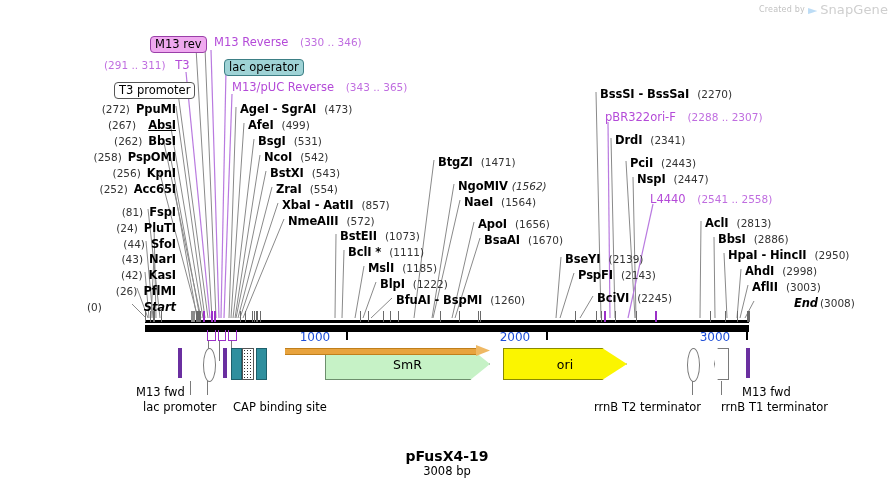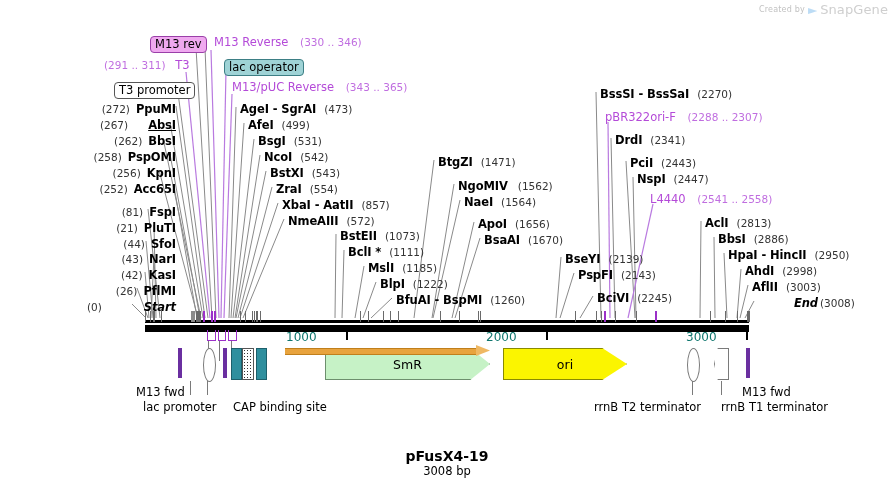--- a/index.html
+++ b/index.html
@@ -29,21 +29,21 @@
   .boxlbl.violet{background:#efa9ef;border-color:#9a3fa8;color:#000;}
   .boxlbl.teal{background:#9fd3d6;border-color:#3d7f85;color:#000;}
 
   
   #leaders{position:absolute;left:0;top:0;width:894px;height:487px;}
 
   
   #backbone{left:145px;top:325px;width:604px;height:7px;background:#000;}
   #backbone::after{content:"";position:absolute;left:0;top:-5px;width:604px;height:3px;background:#000;}
   .rtick{position:absolute;width:2px;height:8px;background:#000;top:332px;}
-  .rnum{position:absolute;top:330px;font-size:12px;color:#0f766e;text-align:left;}
+  .rnum{position:absolute;top:330px;font-size:12px;color:#1d4ed8;text-align:center;}
 
   
   .sitetick{position:absolute;width:1px;height:11px;background:#6a6a6a;top:311px;}
   .sitetick.wide{width:4px;background:#8b8b8b;}
   .sitetick.violet{background:#9b30c8;width:2px;}
 
   
   .pbracket{position:absolute;border:1.5px solid #9b30c8;border-top:none;height:10px;top:330px;}
 
   
@@ -306,47 +306,47 @@
     <div class="abs lbl" style="left: 233px; top: 400px; font-size: 11.5px;">CAP binding site</div>
     <div class="abs lbl" style="left: 594px; top: 400px; font-size: 11.5px;">rrnB T2 terminator</div>
     <div class="abs lbl" style="left: 742px; top: 385px; font-size: 11.5px;">M13 fwd</div>
     <div class="abs lbl" style="left: 721px; top: 400px; font-size: 11.5px;">rrnB T1 terminator</div>
   </div>
 
 <div class="abs" id="title">pFusX4-19</div>
 <div class="abs" id="subtitle">3008 bp</div>
 
 <div class="abs lbl" style="top: 102px; right: 718px; text-align: right;"><span class="pos">(272)</span><span class="enz" style="margin-left: 6px;">PpuMI</span></div>
-<div class="abs lbl" style="top: 118px; right: 718px; text-align: right;"><span class="pos">(267)</span><span class="enz" style="margin-left: 20px; text-decoration: underline;">AbsI</span></div>
+<div class="abs lbl" style="top: 118px; right: 718px; text-align: right;"><span class="pos">(267)</span><span class="enz" style="margin-left: 12px; text-decoration: underline;">AbsI</span></div>
 <div class="abs lbl" style="top: 134px; right: 718px; text-align: right;"><span class="pos">(262)</span><span class="enz" style="margin-left: 6px;">BbsI</span></div>
 <div class="abs lbl" style="top: 150px; right: 718px; text-align: right;"><span class="pos">(258)</span><span class="enz" style="margin-left: 6px;">PspOMI</span></div>
 <div class="abs lbl" style="top: 166px; right: 718px; text-align: right;"><span class="pos">(256)</span><span class="enz" style="margin-left: 6px;">KpnI</span></div>
 <div class="abs lbl" style="top: 182px; right: 718px; text-align: right;"><span class="pos">(252)</span><span class="enz" style="margin-left: 6px;">Acc65I</span></div>
 <div class="abs lbl" style="top: 205px; right: 718px; text-align: right;"><span class="pos">(81)</span><span class="enz" style="margin-left: 6px;">FspI</span></div>
-<div class="abs lbl" style="top: 221px; right: 718px; text-align: right;"><span class="pos">(21)</span><span class="enz" style="margin-left: 6px;">PluTI</span></div>
+<div class="abs lbl" style="top: 221px; right: 718px; text-align: right;"><span class="pos">(24)</span><span class="enz" style="margin-left: 6px;">PluTI</span></div>
 <div class="abs lbl" style="top: 237px; right: 718px; text-align: center;"><span class="pos">(44)</span><span class="enz" style="margin-left: 6px;">SfoI</span></div>
 <div class="abs lbl" style="top: 252px; right: 718px; text-align: right;"><span class="pos">(43)</span><span class="enz" style="margin-left: 6px;">NarI</span></div>
 <div class="abs lbl" style="top: 268px; right: 718px; text-align: right;"><span class="pos">(42)</span><span class="enz" style="margin-left: 6px;">KasI</span></div>
 <div class="abs lbl" style="top: 284px; right: 718px; text-align: right;"><span class="pos">(26)</span><span class="enz" style="margin-left: 6px;">PflMI</span></div>
 <div class="abs lbl" style="top: 300px; right: 718px; text-align: right;"><span class="pos">(0)</span><span class="enz italic" style="margin-left: 6px;">Start</span></div>
 <div class="abs lbl" style="top: 102px; left: 240px;"><span class="enz">AgeI - SgrAI</span><span class="pos" style="margin-left: 8px;">(473)</span></div>
 <div class="abs lbl" style="top: 118px; left: 248px;"><span class="enz">AfeI</span><span class="pos" style="margin-left: 8px;">(499)</span></div>
 <div class="abs lbl" style="top: 134px; left: 258px;"><span class="enz">BsgI</span><span class="pos" style="margin-left: 8px;">(531)</span></div>
 <div class="abs lbl" style="top: 150px; left: 264px;"><span class="enz">NcoI</span><span class="pos" style="margin-left: 8px;">(542)</span></div>
 <div class="abs lbl" style="top: 166px; left: 270px;"><span class="enz">BstXI</span><span class="pos" style="margin-left: 8px;">(543)</span></div>
 <div class="abs lbl" style="top: 182px; left: 276px;"><span class="enz">ZraI</span><span class="pos" style="margin-left: 8px;">(554)</span></div>
 <div class="abs lbl" style="top: 198px; left: 282px;"><span class="enz">XbaI - AatII</span><span class="pos" style="margin-left: 8px;">(857)</span></div>
 <div class="abs lbl" style="top: 214px; left: 288px;"><span class="enz">NmeAIII</span><span class="pos" style="margin-left: 8px;">(572)</span></div>
 <div class="abs lbl" style="top: 229px; left: 340px;"><span class="enz">BstEII</span><span class="pos" style="margin-left: 8px;">(1073)</span></div>
 <div class="abs lbl" style="top: 245px; left: 348px;"><span class="enz">BclI *</span><span class="pos" style="margin-left: 8px;">(1111)</span></div>
 <div class="abs lbl" style="top: 261px; left: 368px;"><span class="enz">MslI</span><span class="pos" style="margin-left: 8px;">(1185)</span></div>
 <div class="abs lbl" style="top: 277px; left: 380px;"><span class="enz">BlpI</span><span class="pos" style="margin-left: 8px;">(1222)</span></div>
 <div class="abs lbl" style="top: 293px; left: 396px;"><span class="enz">BfuAI - BspMI</span><span class="pos" style="margin-left: 8px;">(1260)</span></div>
 <div class="abs lbl" style="top: 155px; left: 438px;"><span class="enz">BtgZI</span><span class="pos" style="margin-left: 8px;">(1471)</span></div>
-<div class="abs lbl" style="top: 179px; left: 458px;"><span class="enz">NgoMIV</span><span class="pos" style="margin-left: 10px;">(1562)</span></div>
+<div class="abs lbl" style="top: 179px; left: 458px;"><span class="enz">NgoMIV</span><span class="pos" style="margin-left: 4px; font-style: italic;">(1562)</span></div>
 <div class="abs lbl" style="top: 195px; left: 464px;"><span class="enz">NaeI</span><span class="pos" style="margin-left: 8px;">(1564)</span></div>
 <div class="abs lbl" style="top: 217px; left: 478px;"><span class="enz">ApoI</span><span class="pos" style="margin-left: 8px;">(1656)</span></div>
 <div class="abs lbl" style="top: 233px; left: 484px;"><span class="enz">BsaAI</span><span class="pos" style="margin-left: 8px;">(1670)</span></div>
 <div class="abs lbl" style="top: 87px; left: 600px;"><span class="enz">BssSI - BssSaI</span><span class="pos" style="margin-left: 8px;">(2270)</span></div>
 <div class="abs lbl" style="top: 133px; left: 615px;"><span class="enz">DrdI</span><span class="pos" style="margin-left: 8px;">(2341)</span></div>
 <div class="abs lbl" style="top: 156px; left: 630px;"><span class="enz">PciI</span><span class="pos" style="margin-left: 8px;">(2443)</span></div>
 <div class="abs lbl" style="top: 172px; left: 637px;"><span class="enz">NspI</span><span class="pos" style="margin-left: 8px;">(2447)</span></div>
 <div class="abs lbl" style="top: 252px; left: 565px;"><span class="enz">BseYI</span><span class="pos" style="margin-left: 8px;">(2139)</span></div>
 <div class="abs lbl" style="top: 268px; left: 578px;"><span class="enz">PspFI</span><span class="pos" style="margin-left: 8px;">(2143)</span></div>
 <div class="abs lbl" style="top: 291px; left: 597px;"><span class="enz">BciVI</span><span class="pos" style="margin-left: 8px;">(2245)</span></div>

